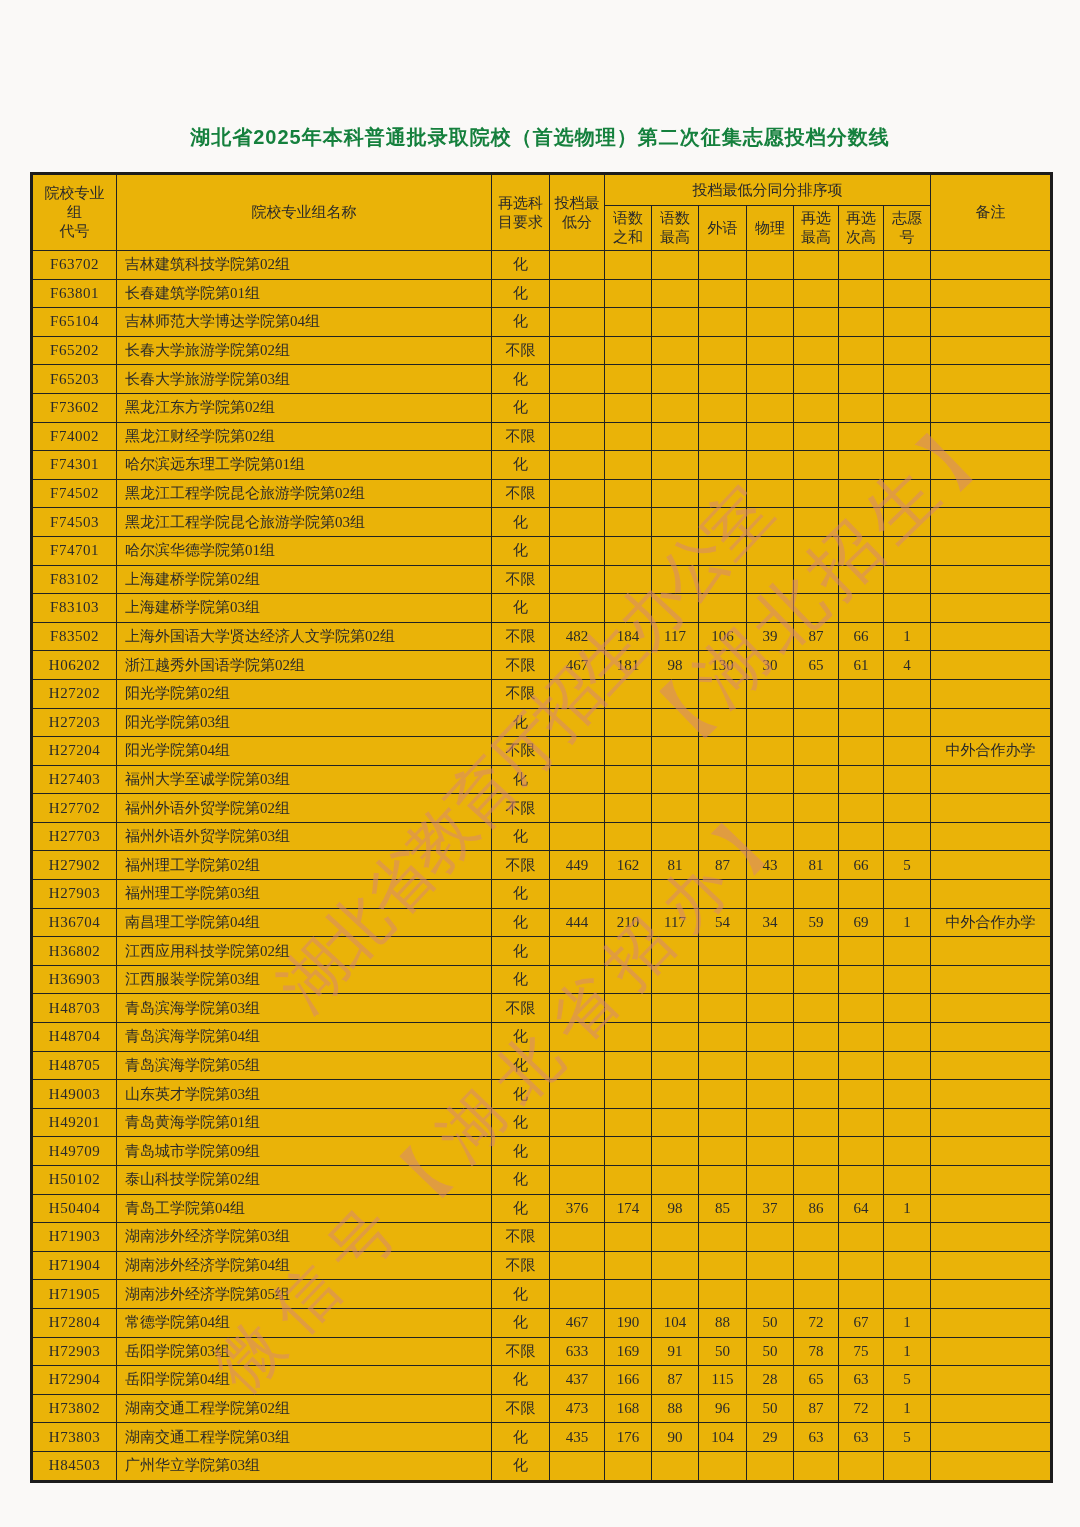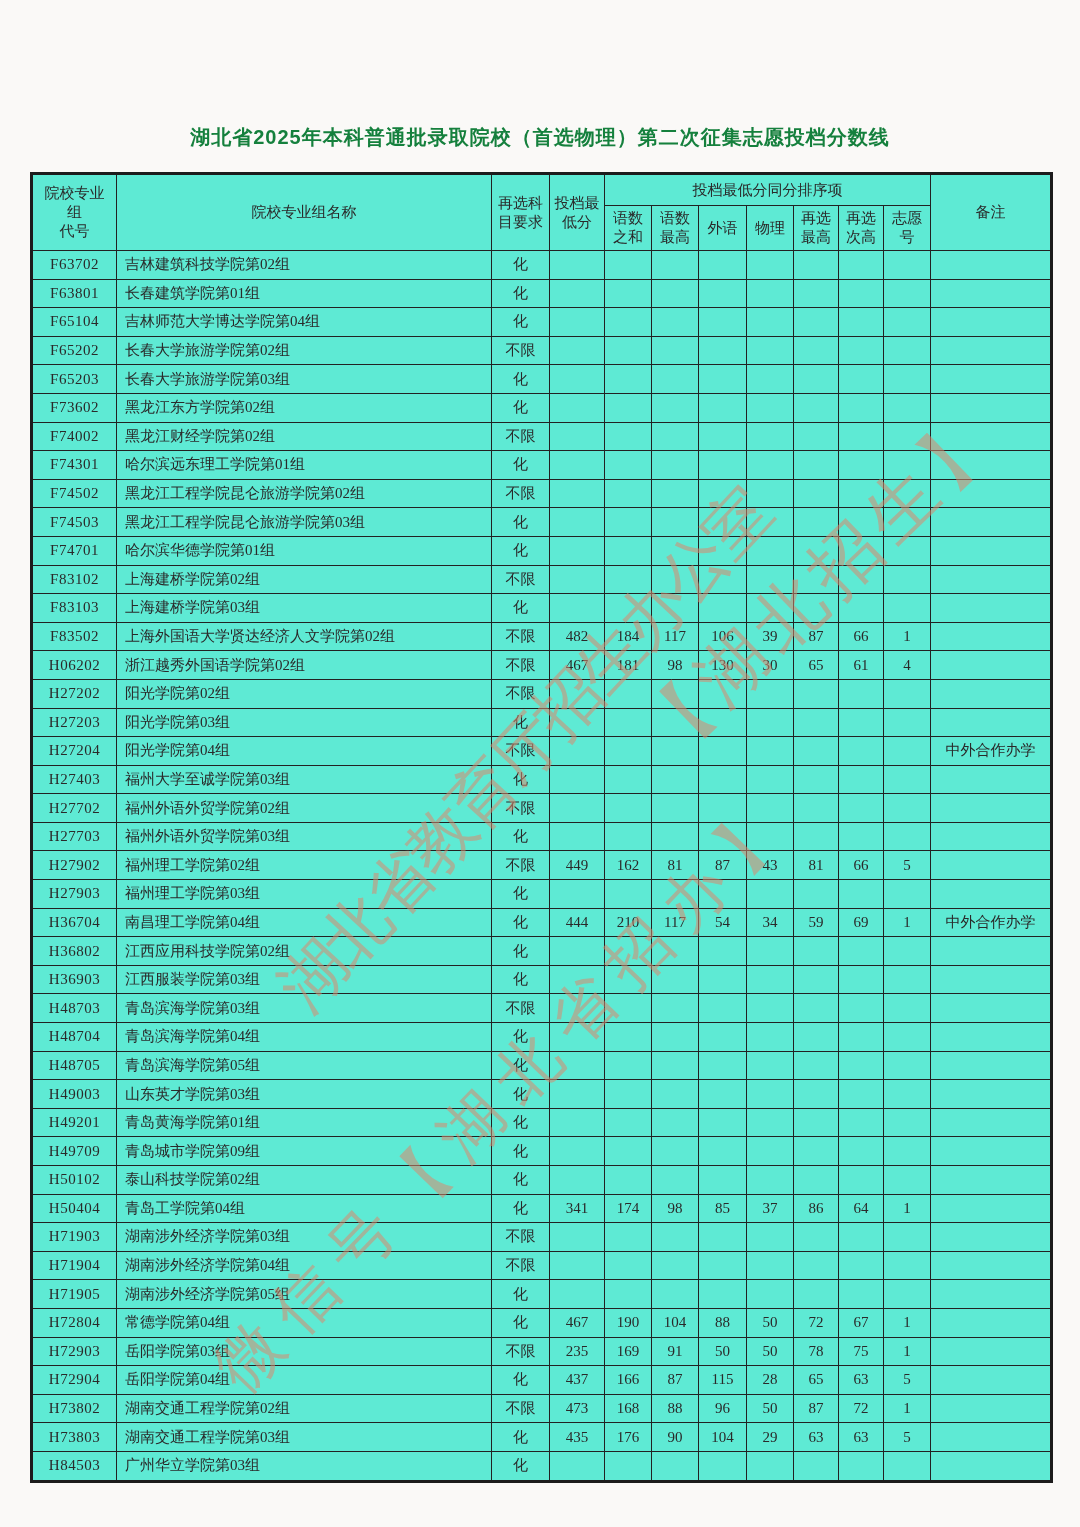--- a/index.html
+++ b/index.html
@@ -15,21 +15,21 @@
   #title{
     position:absolute;top:124px;left:0;width:1080px;
     text-align:center;
     font-family:"Liberation Sans","DejaVu Sans",sans-serif;
     font-weight:700;font-size:20px;letter-spacing:1px;
     color:#15803d;
   }
   table#score-table{
     position:absolute;left:30px;top:172px;width:1020px;
     border-collapse:collapse;table-layout:fixed;
-    background:#5eead4;
+    background:#eab308;
     border:3px solid #1c1c1c;
   }
   #score-table th,#score-table td{
     border:1.6px solid #222;
     padding:0;
     text-align:center;vertical-align:middle;
     font-size:15px;font-weight:400;
     color:#2a2a2a;
     overflow:hidden;white-space:nowrap;
   }
@@ -564,21 +564,21 @@
           <td class="c7"></td>
           <td class="c8"></td>
           <td class="c9"></td>
           <td class="c10"></td>
           <td class="c11"></td>
         </tr>
         <tr>
           <td class="c0">H50404</td>
           <td class="c1">青岛工学院第04组</td>
           <td class="c2">化</td>
-          <td class="c3">341</td>
+          <td class="c3">376</td>
           <td class="c4">174</td>
           <td class="c5">98</td>
           <td class="c6">85</td>
           <td class="c7">37</td>
           <td class="c8">86</td>
           <td class="c9">64</td>
           <td class="c10">1</td>
           <td class="c11"></td>
         </tr>
         <tr>
@@ -634,21 +634,21 @@
           <td class="c7">50</td>
           <td class="c8">72</td>
           <td class="c9">67</td>
           <td class="c10">1</td>
           <td class="c11"></td>
         </tr>
         <tr>
           <td class="c0">H72903</td>
           <td class="c1">岳阳学院第03组</td>
           <td class="c2">不限</td>
-          <td class="c3">235</td>
+          <td class="c3">633</td>
           <td class="c4">169</td>
           <td class="c5">91</td>
           <td class="c6">50</td>
           <td class="c7">50</td>
           <td class="c8">78</td>
           <td class="c9">75</td>
           <td class="c10">1</td>
           <td class="c11"></td>
         </tr>
         <tr>

